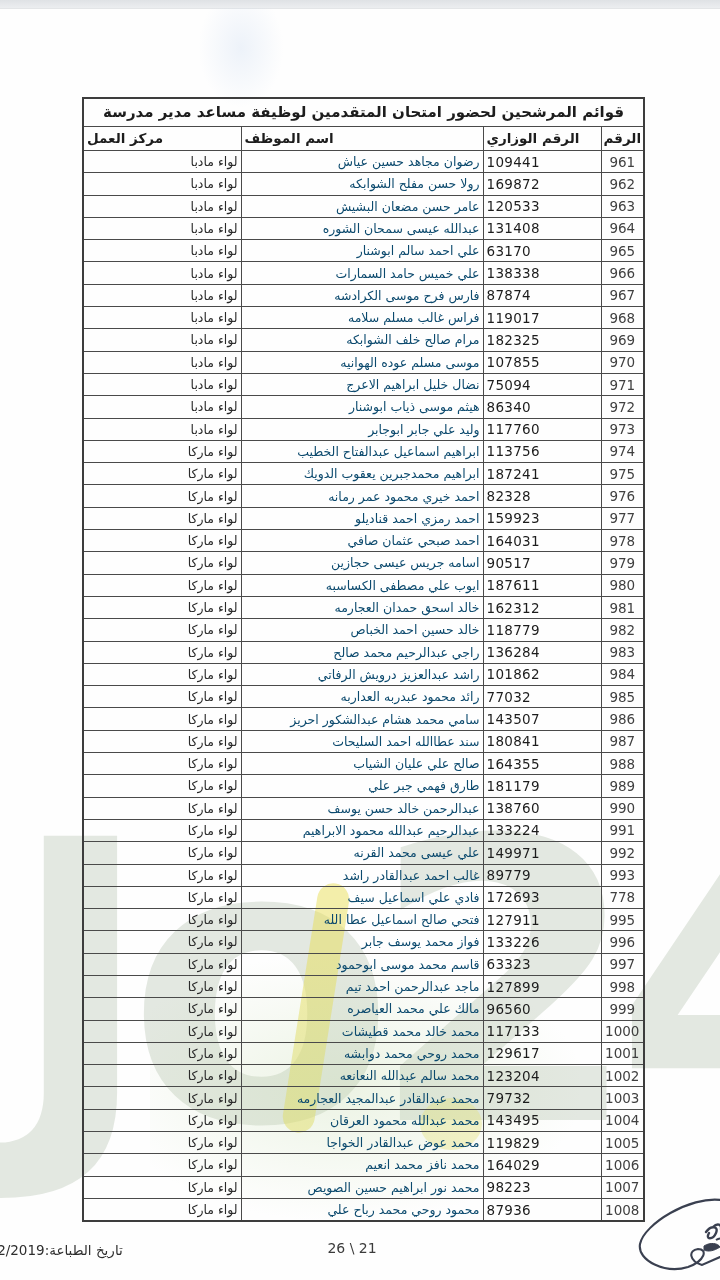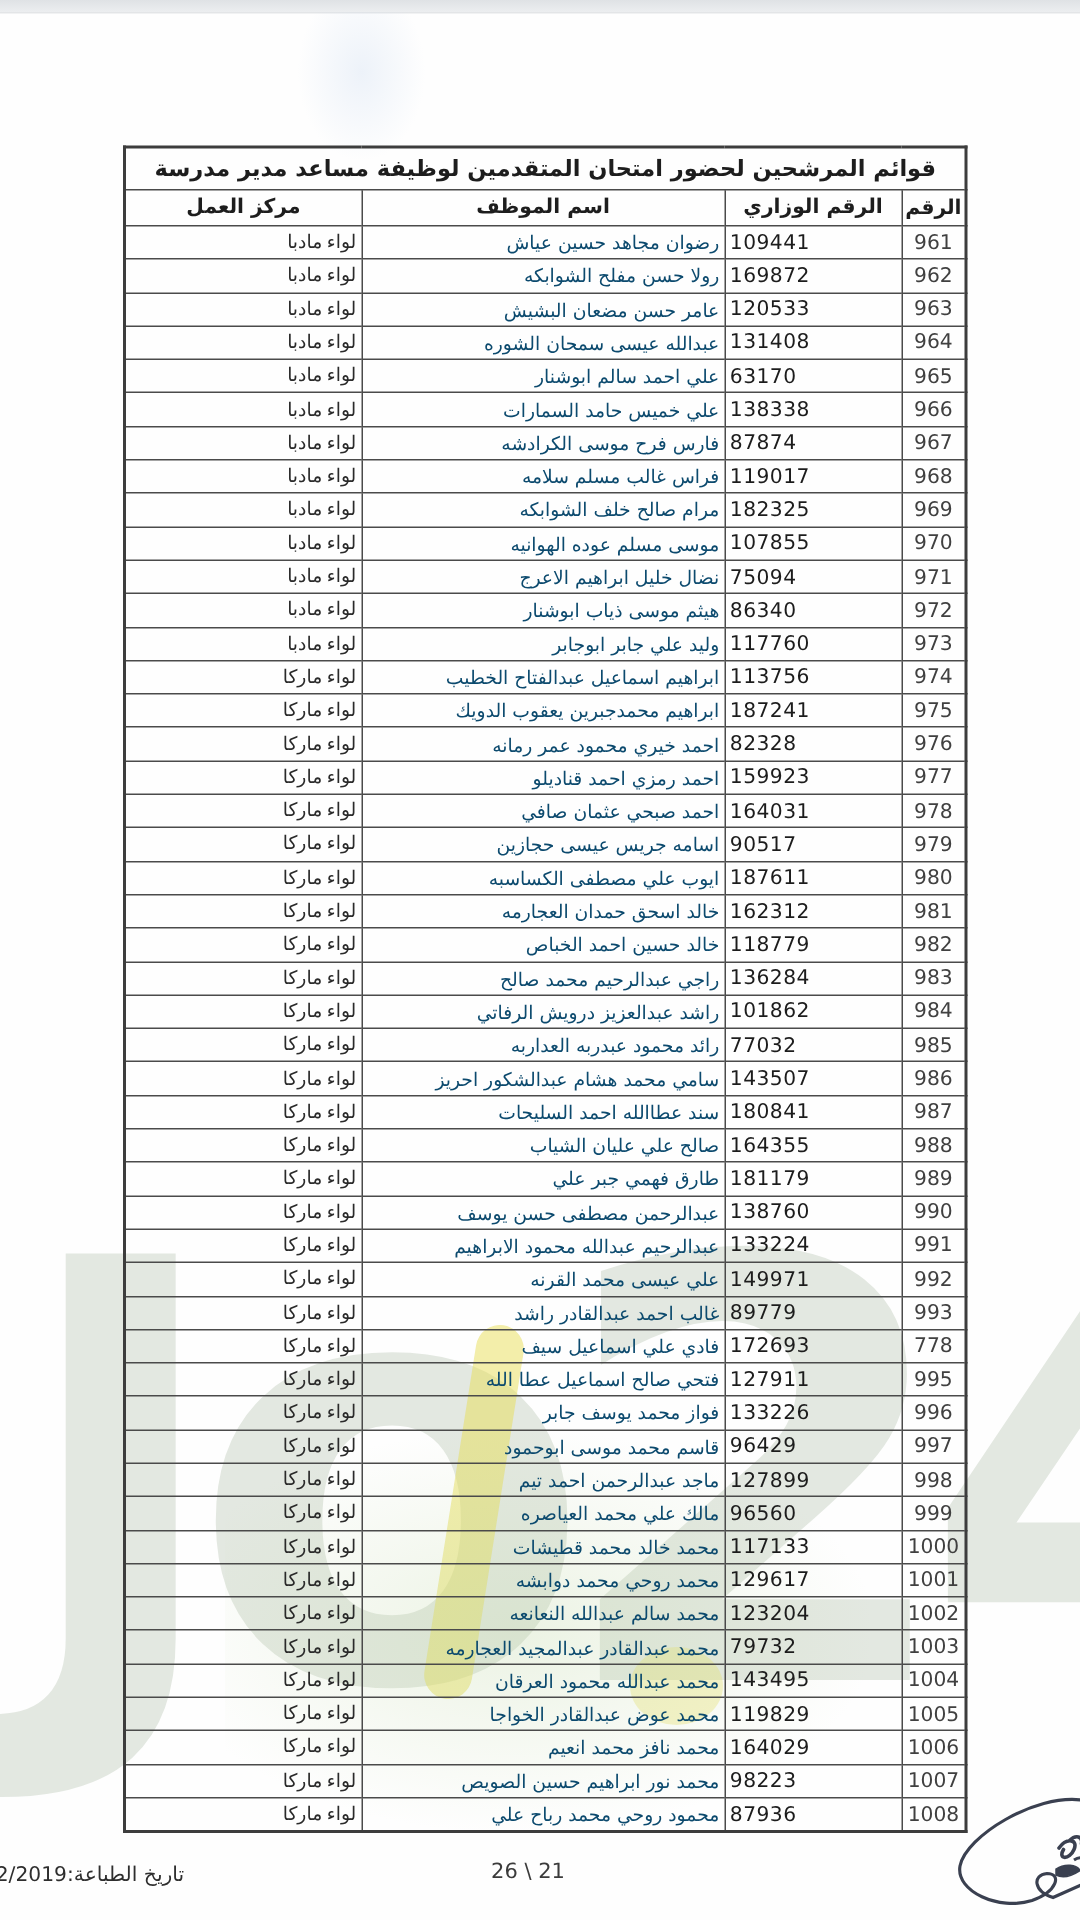--- a/index.html
+++ b/index.html
@@ -34,27 +34,27 @@
   .roster col.w-no{width:43px;} .roster col.w-min{width:118px;}
   .roster col.w-name{width:242px;} .roster col.w-center{width:158px;}
   .roster th,.roster td{
     border:1px solid #4a4a4a;padding:0 3px;overflow:hidden;white-space:nowrap;
     line-height:1.05;background:transparent;
   }
   .title-cell{
     height:27px;font-weight:bold;font-size:15px;color:#1d1d1d;
     border-top:3px solid #333;letter-spacing:0;
   }
-  tr.cols th{height:23px;font-size:13.5px;font-weight:bold;text-align:center;color:#1d1d1d;}
+  tr.cols th{height:23px;font-size:13.5px;font-weight:bold;text-align:left;color:#1d1d1d;}
   .roster tbody td{height:21.3px;}
   td.c-no,th.c-no{text-align:center;font-size:13.5px;color:#404040;}
   tr.cols th.c-no{text-align:center;}
   td.c-min{text-align:left;font-size:13.5px;color:#1c1c1c;letter-spacing:0.3px;}
   td.c-name{text-align:right;font-size:12.5px;color:#0c4a6e;}
-  td.c-center{text-align:right;font-size:12.5px;color:#2a2a2a;font-family:Liberation Serif, serif;}
+  td.c-center{text-align:right;font-size:12.5px;color:#2a2a2a;}
   
   .footer-page{position:absolute;left:0;right:16px;top:1240px;text-align:center;
     direction:ltr;font-size:14px;color:#3b3b3b;}
   .footer-date{position:absolute;left:-16px;top:1242px;direction:rtl;
     font-size:13.5px;color:#2e2e2e;white-space:nowrap;}
   .footer-date .ltr{direction:ltr;unicode-bidi:bidi-override;display:inline-block;}
   .signature{position:absolute;left:628px;top:1194px;overflow:visible;}
 </style>
 </head>
 <body>
@@ -258,21 +258,21 @@
     </tr>
         <tr>
       <td class="c-no">989</td>
       <td class="c-min">181179</td>
       <td class="c-name">طارق فهمي جبر علي</td>
       <td class="c-center">لواء ماركا</td>
     </tr>
         <tr>
       <td class="c-no">990</td>
       <td class="c-min">138760</td>
-      <td class="c-name">عبدالرحمن مصطفى حسن يوسف</td>
+      <td class="c-name">عبدالرحمن خالد حسن يوسف</td>
       <td class="c-center">لواء ماركا</td>
     </tr>
         <tr>
       <td class="c-no">991</td>
       <td class="c-min">133224</td>
       <td class="c-name">عبدالرحيم عبدالله محمود الابراهيم</td>
       <td class="c-center">لواء ماركا</td>
     </tr>
         <tr>
       <td class="c-no">992</td>
@@ -299,21 +299,21 @@
       <td class="c-center">لواء ماركا</td>
     </tr>
         <tr>
       <td class="c-no">996</td>
       <td class="c-min">133226</td>
       <td class="c-name">فواز محمد يوسف جابر</td>
       <td class="c-center">لواء ماركا</td>
     </tr>
         <tr>
       <td class="c-no">997</td>
-      <td class="c-min">96429</td>
+      <td class="c-min">63323</td>
       <td class="c-name">قاسم محمد موسى ابوحمود</td>
       <td class="c-center">لواء ماركا</td>
     </tr>
         <tr>
       <td class="c-no">998</td>
       <td class="c-min">127899</td>
       <td class="c-name">ماجد عبدالرحمن احمد تيم</td>
       <td class="c-center">لواء ماركا</td>
     </tr>
         <tr>

